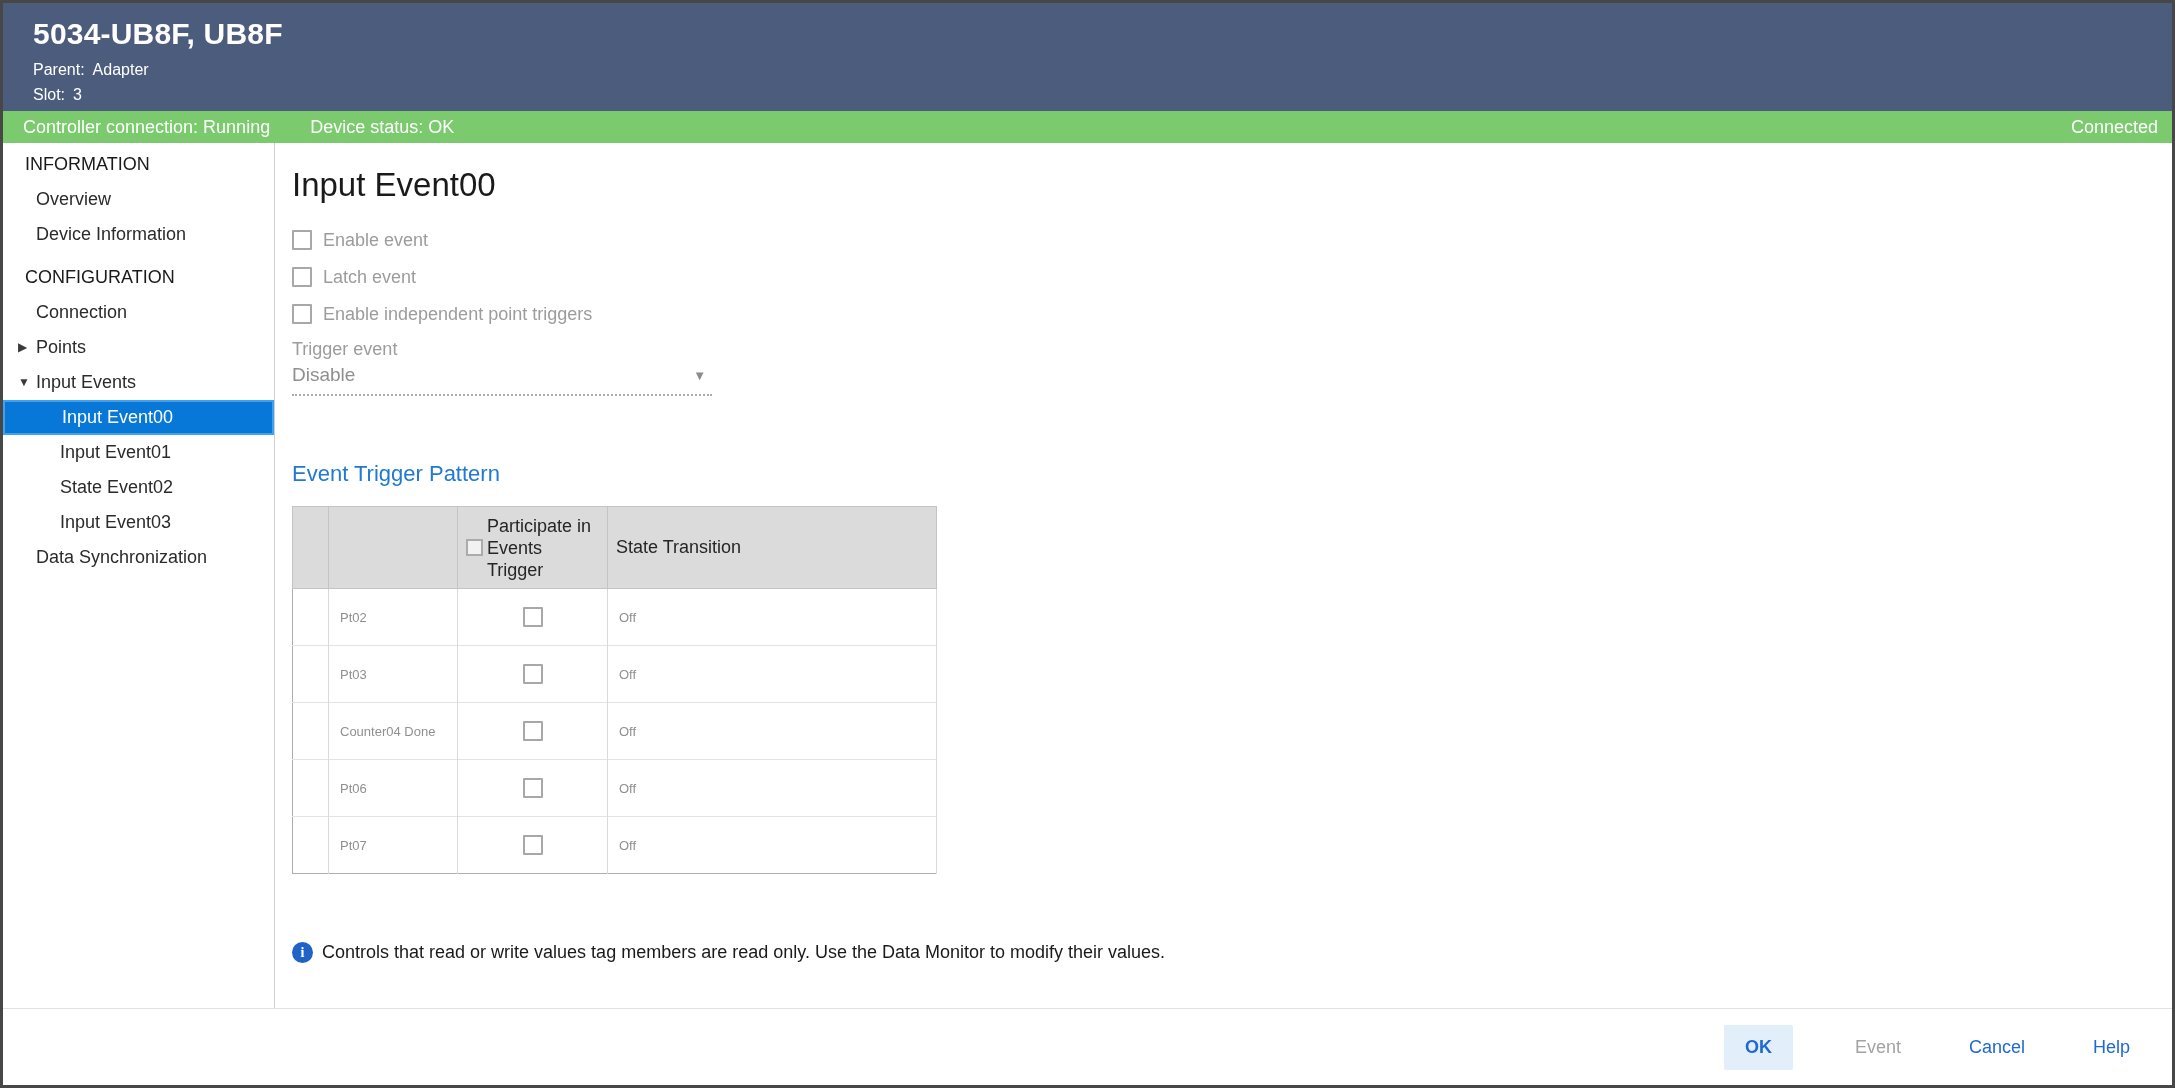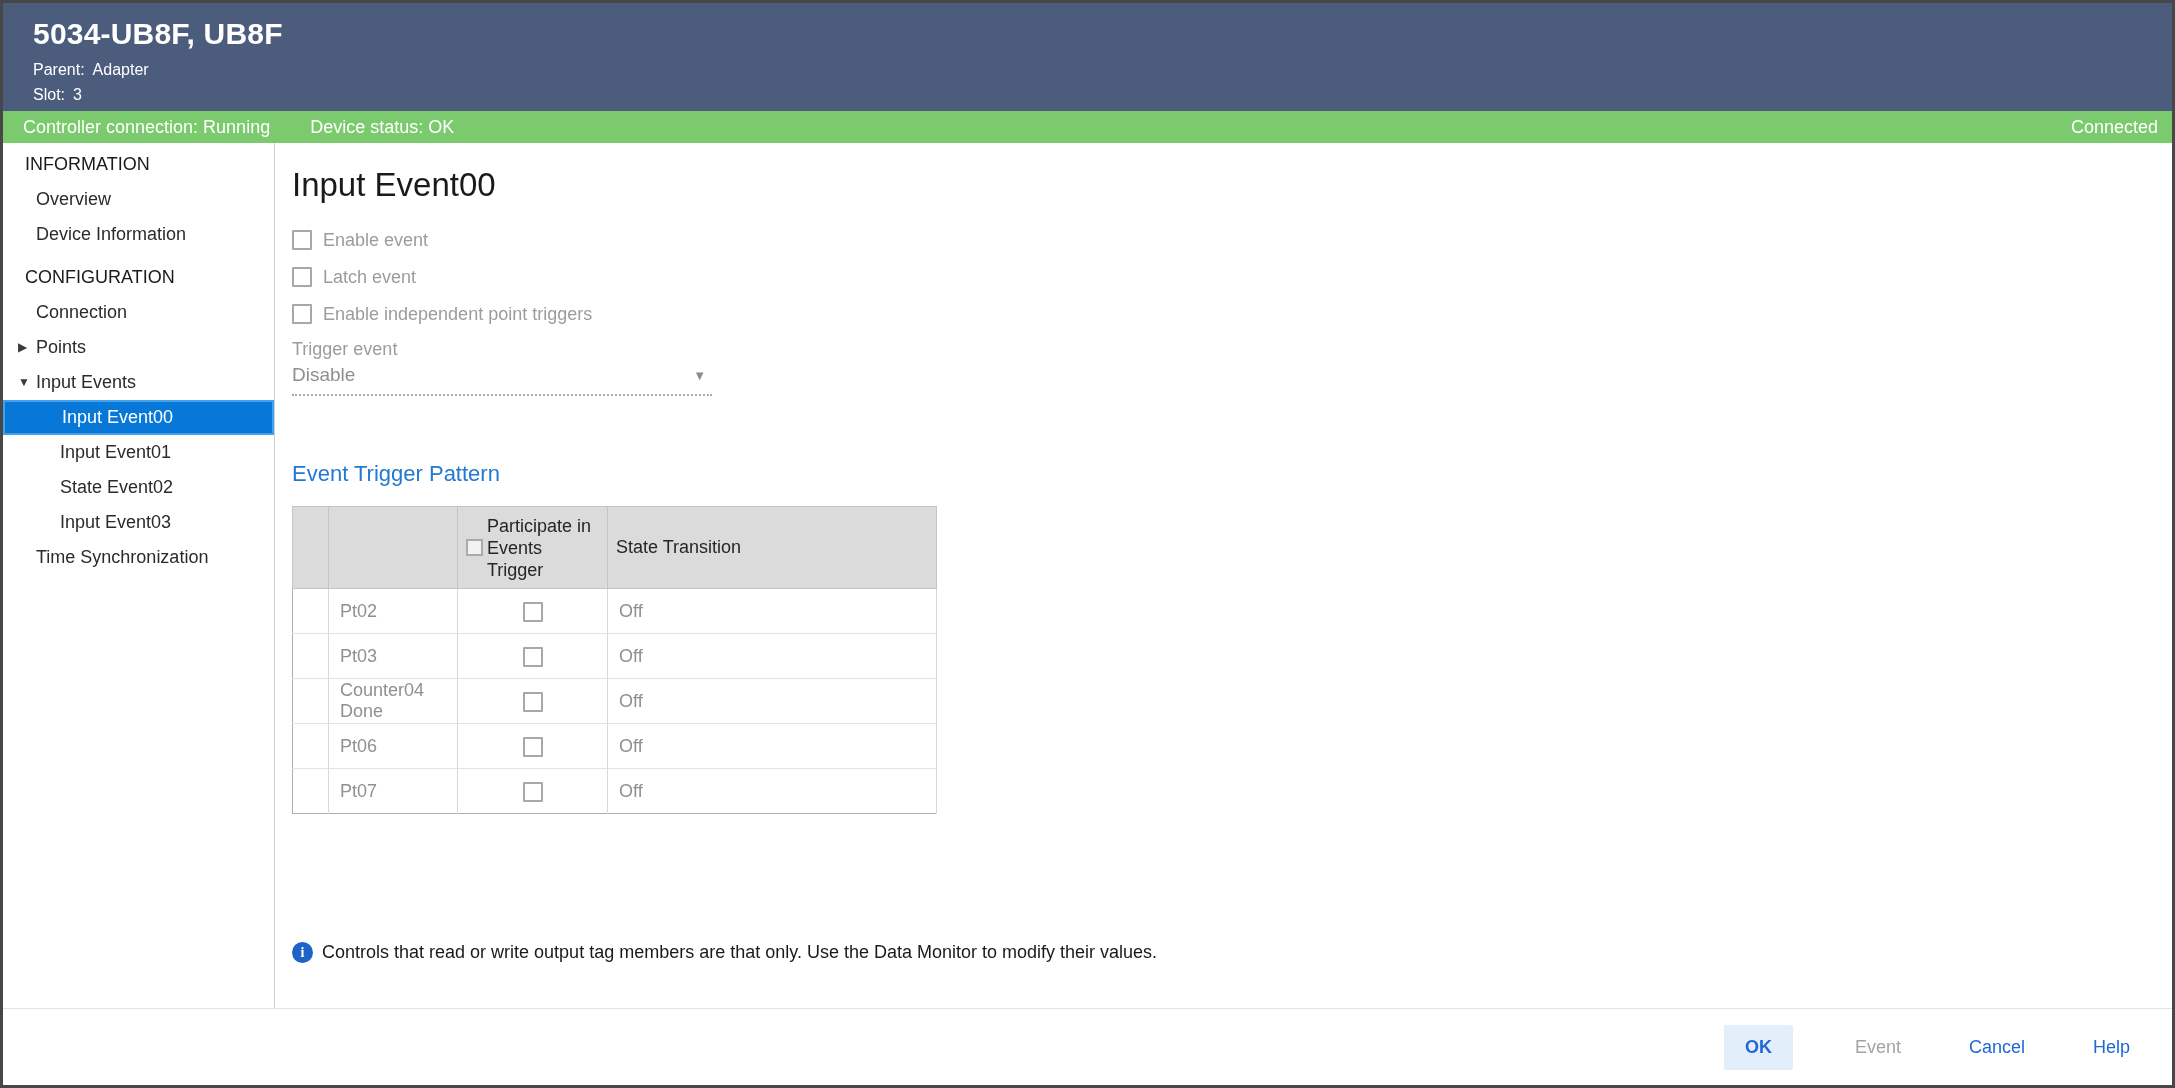--- a/index.html
+++ b/index.html
@@ -120,24 +120,24 @@
     text-align:left; vertical-align:middle;
     padding:0 8px;
   }
   table.pattern th .th-flex{ display:flex; align-items:center; }
   table.pattern th .th-cb{
     width:17px; height:17px; flex:0 0 17px;
     border:2px solid #ABABAB; background:#F2F2F2; margin-right:4px;
   }
   table.pattern th .th-text{ line-height:22px; }
   table.pattern td{
-    height:45px;
+    height:57px;
     border-right:1px solid #D9D9D9;
     border-top:1px solid #E3E3E3;
-    font-size:18px; color:#909090;
+    font-size:13px; color:#909090;
     padding:0 11px;
     vertical-align:middle;
     background:#fff;
   }
   table.pattern td.cb-cell{ text-align:center; padding:0; }
   table.pattern td .checkbox{ vertical-align:middle; }
 
   .flex-spacer{ flex:1 1 auto; }
 
   .note{
@@ -214,21 +214,21 @@
         <li class="lvl1">
           <span class="tree-arrow">▶</span><span>Points</span>
         </li>
         <li class="lvl1">
           <span class="tree-arrow">▼</span><span>Input Events</span>
         </li>
         <li class="lvl2 selected">Input Event00</li>
         <li class="lvl2">Input Event01</li>
         <li class="lvl2">State Event02</li>
         <li class="lvl2">Input Event03</li>
-        <li class="lvl1">Time Synchronization</li>
+        <li class="lvl1">Data Synchronization</li>
       </ul>
     </nav>
 
     <main class="main">
       <h2 class="page-title">Input Event00</h2>
 
       <div class="cb-row">
         <span class="checkbox"></span>
         <span class="cb-label">Enable event</span>
       </div>
@@ -302,21 +302,21 @@
             <td class="cb-cell"><span class="checkbox"></span></td>
             <td>Off</td>
           </tr>
         </tbody>
       </table>
 
       <div class="flex-spacer"></div>
 
       <div class="note">
         <span class="info-icon">i</span>
-        <span>Controls that read or write output tag members are that only. Use the Data Monitor to modify their values.</span>
+        <span>Controls that read or write values tag members are read only. Use the Data Monitor to modify their values.</span>
       </div>
     </main>
   </div>
 
   <div class="footer">
     <button class="btn primary">OK</button>
     <button class="btn disabled">Event</button>
     <button class="btn">Cancel</button>
     <button class="btn">Help</button>
   </div>

